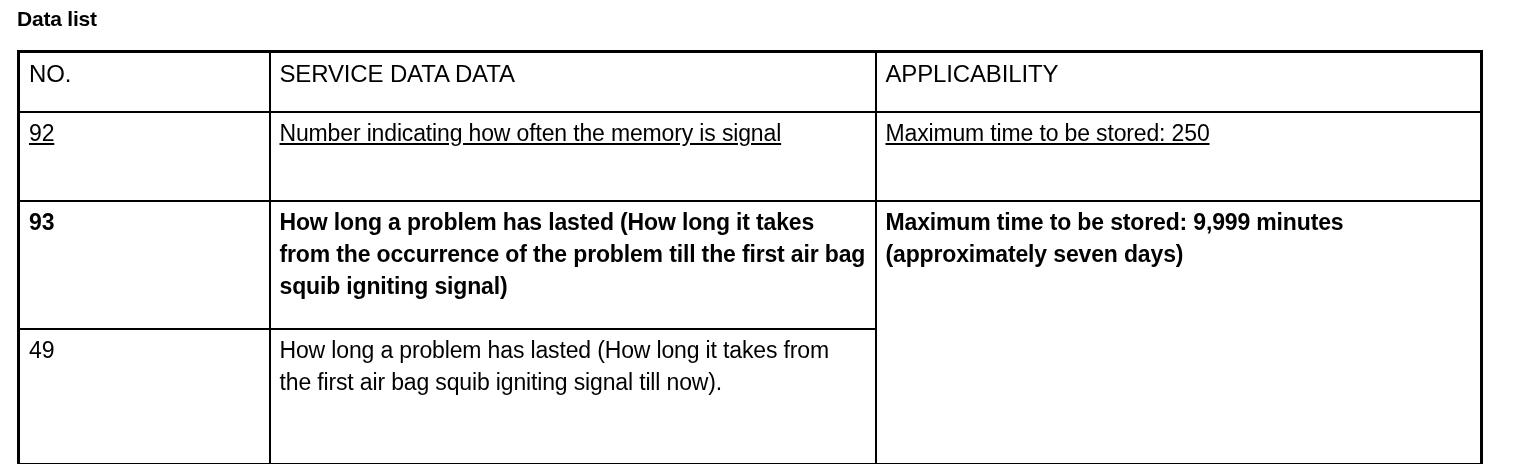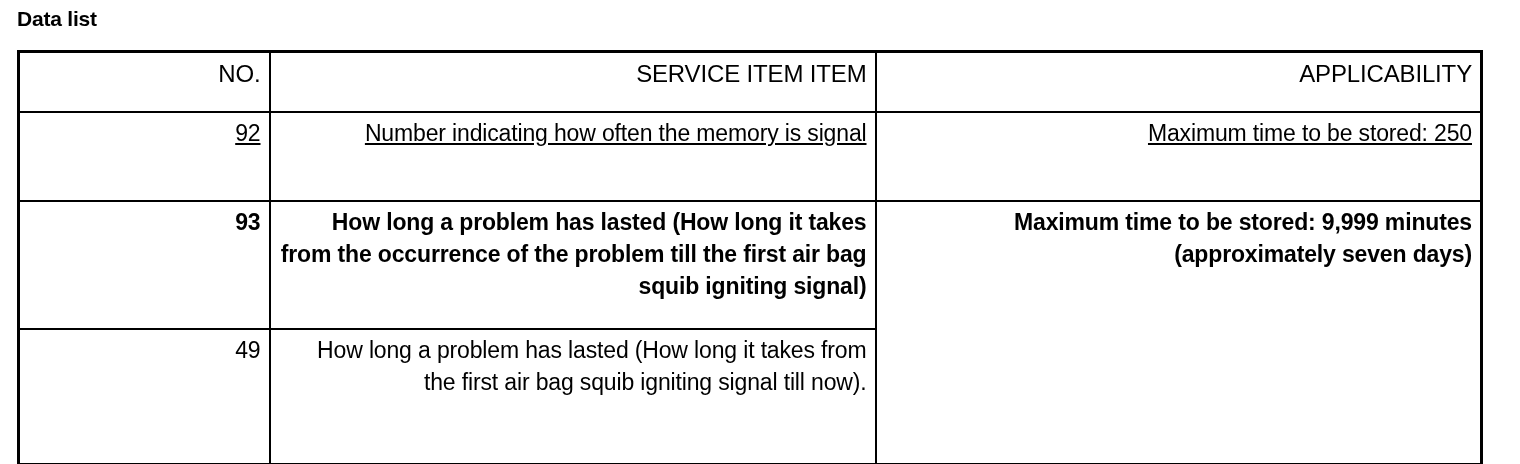--- a/index.html
+++ b/index.html
@@ -63,21 +63,20 @@
   td.cell-item { }
   td.cell-app { }
 
   tr.row-92 td { height: 77px; text-decoration: underline; }
   tr.row-93 td { height: 116px; font-weight: bold; }
   tr.row-94 td { height: 123px; }
 
   .cell-text {
     display: block;
     white-space: pre-line;
-    text-align: right;
   }
 </style>
 </head>
 <body>
 
 <div class="page">
 
   <div class="page-title">Data list</div>
 
   <div class="table-wrap">
@@ -86,21 +85,21 @@
         <col class="c-no">
         <col class="c-item">
         <col class="c-app">
       </colgroup>
       <tbody>
         <tr class="header-row">
           <td class="cell-no">
             <span class="cell-text">NO.</span>
           </td>
           <td class="cell-item">
-            <span class="cell-text">SERVICE ITEM ITEM</span>
+            <span class="cell-text">SERVICE DATA DATA</span>
           </td>
           <td class="cell-app">
             <span class="cell-text">APPLICABILITY</span>
           </td>
         </tr>
 
         <tr class="row-92">
           <td class="cell-no">
             <span class="cell-text">92</span>
           </td>

